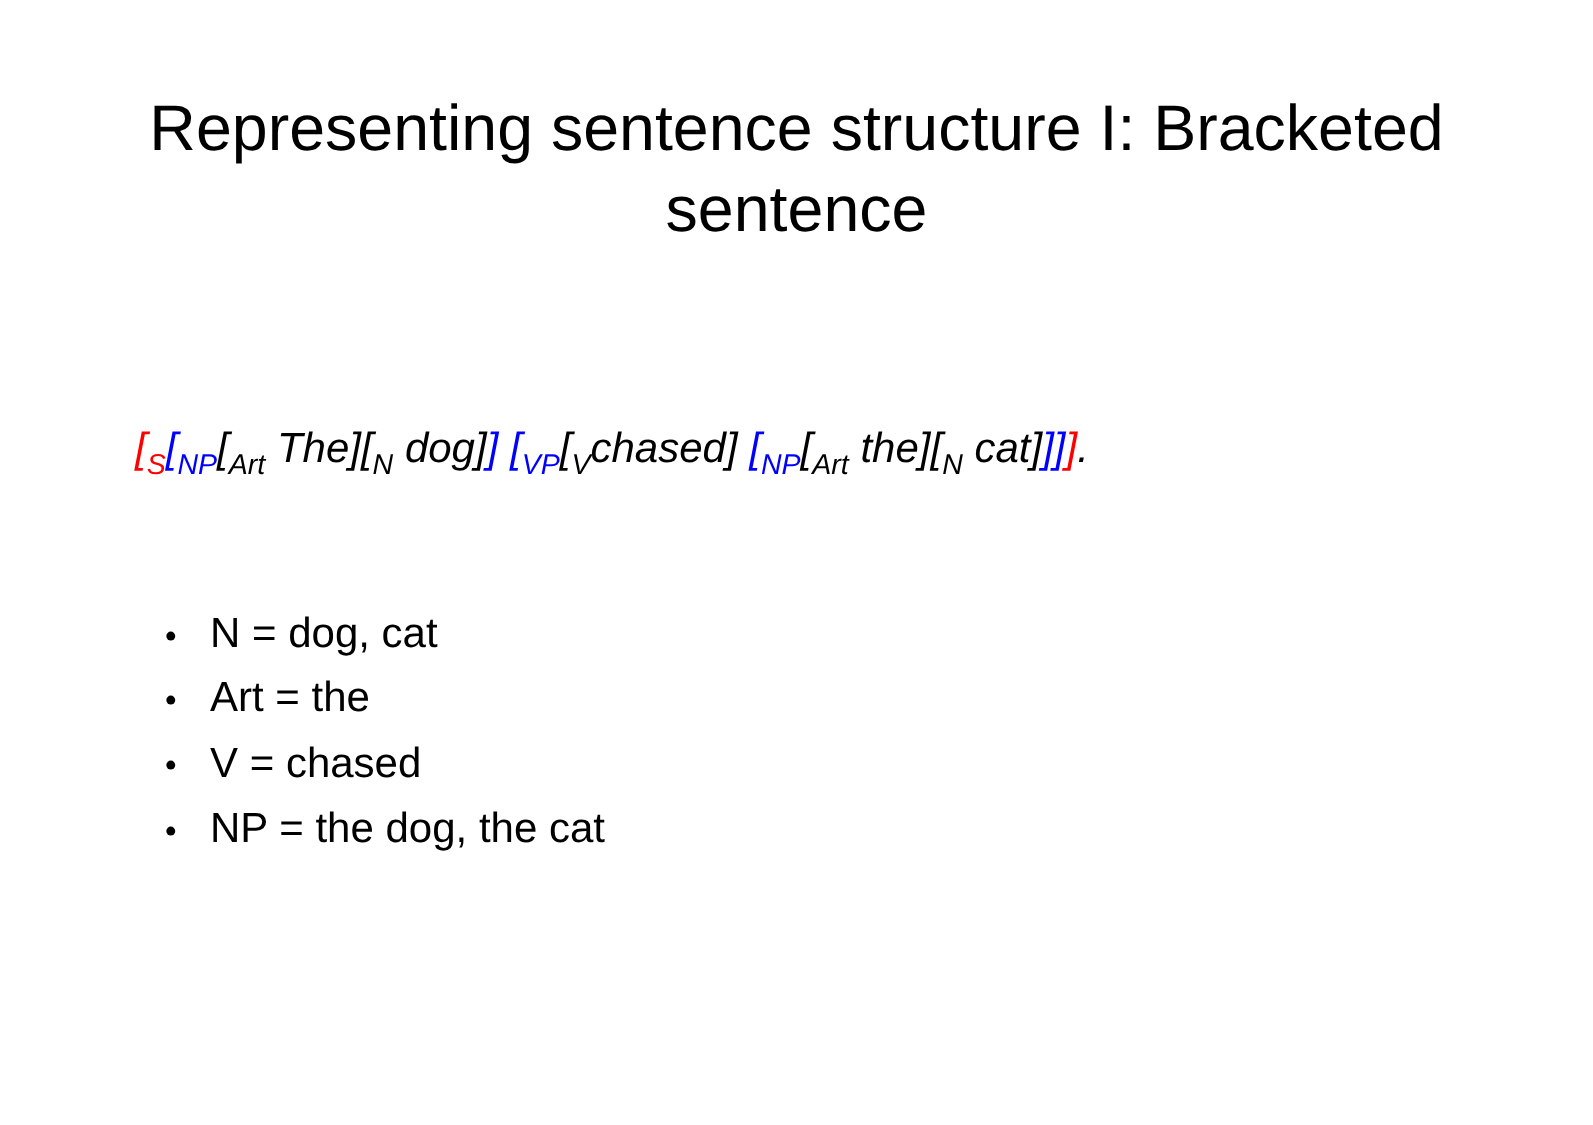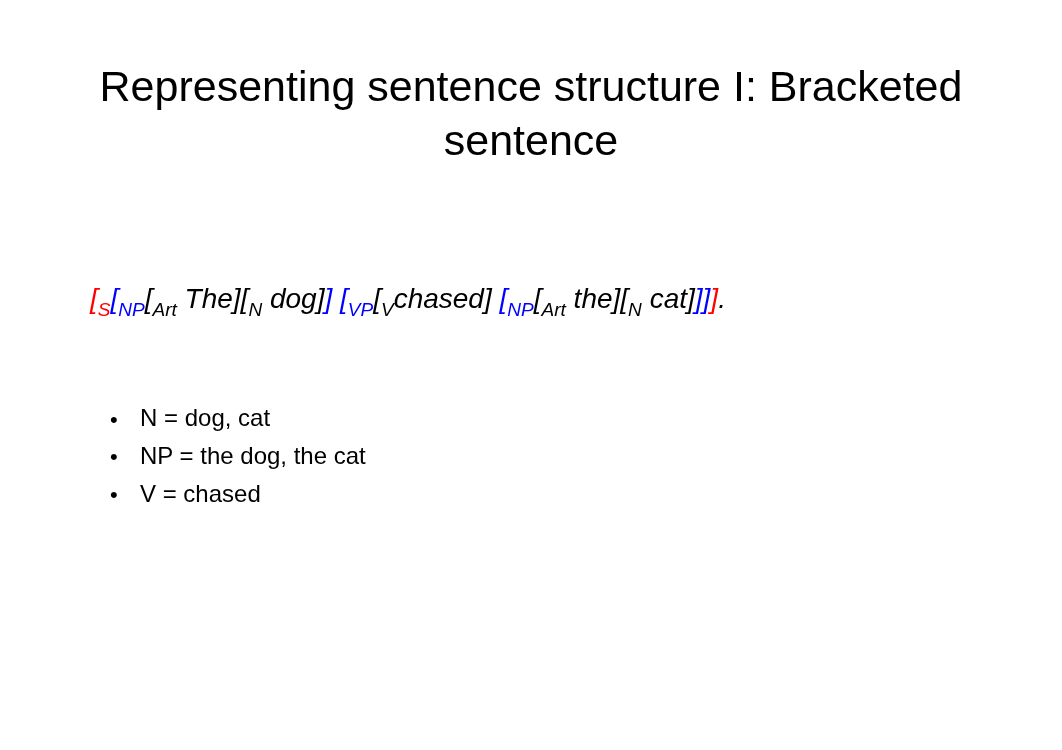--- a/index.html
+++ b/index.html
@@ -31,21 +31,21 @@
     .br-red { color: #ff0000; }
     .br-blue { color: #0000ff; }
     .sub {
       font-size: 0.68em;
       vertical-align: sub;
       position: relative;
       top: 0.12em;
     }
     .bullets {
       list-style: none;
-      font-size: 24px;
+      font-size: 28px;
       line-height: 1.55;
       padding-left: 50px;
     }
     .bullets li::before {
       content: "•";
       display: inline-block;
       width: 30px;
       margin-left: -30px;
       font-size: 22px;
       vertical-align: middle;
@@ -53,15 +53,16 @@
   </style>
 </head>
 <body>
 
 <h1 class="title">Representing sentence structure I: Bracketed sentence</h1>
 
 <div class="bracketed" id="bracketed"><span class="br-red">[</span><span class="br-red sub">S</span><span class="br-blue">[</span><span class="br-blue sub">NP</span><span>[</span><span class="sub">Art</span><span> The][</span><span class="sub">N</span><span> dog]</span><span class="br-blue">]</span><span> </span><span class="br-blue">[</span><span class="br-blue sub">VP</span><span>[</span><span class="sub">V</span><span>chased] </span><span class="br-blue">[</span><span class="br-blue sub">NP</span><span>[</span><span class="sub">Art</span><span> the][</span><span class="sub">N</span><span> cat]</span><span class="br-blue">]</span><span class="br-blue">]</span><span class="br-red">]</span><span>.</span></div>
 
 <ul class="bullets" id="bullet-list">
     <li>N = dog, cat</li>
+    <li>Art = the</li>
+    <li>V = chased</li>
     <li>NP = the dog, the cat</li>
-    <li>V = chased</li>
   </ul>
 
 </body></html>

